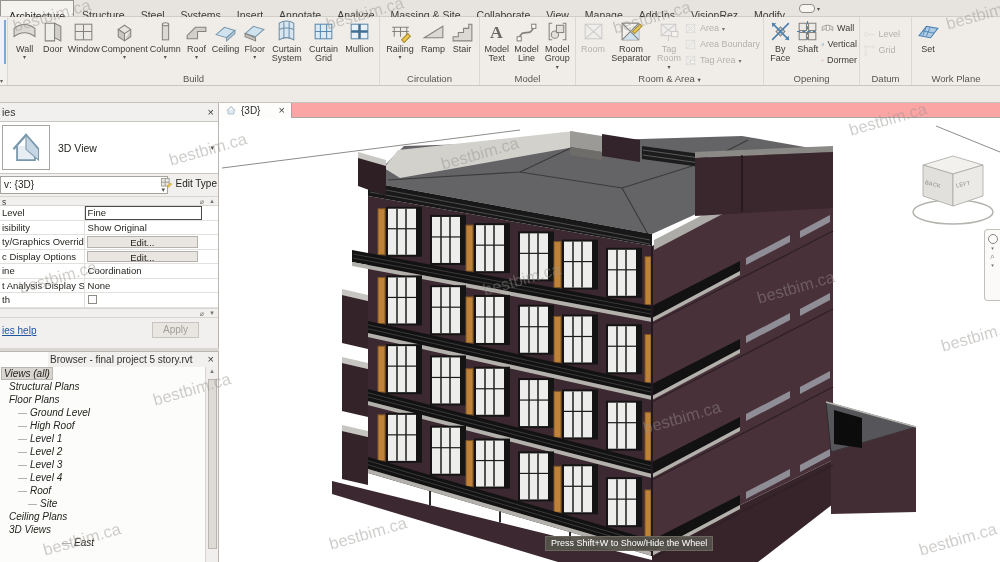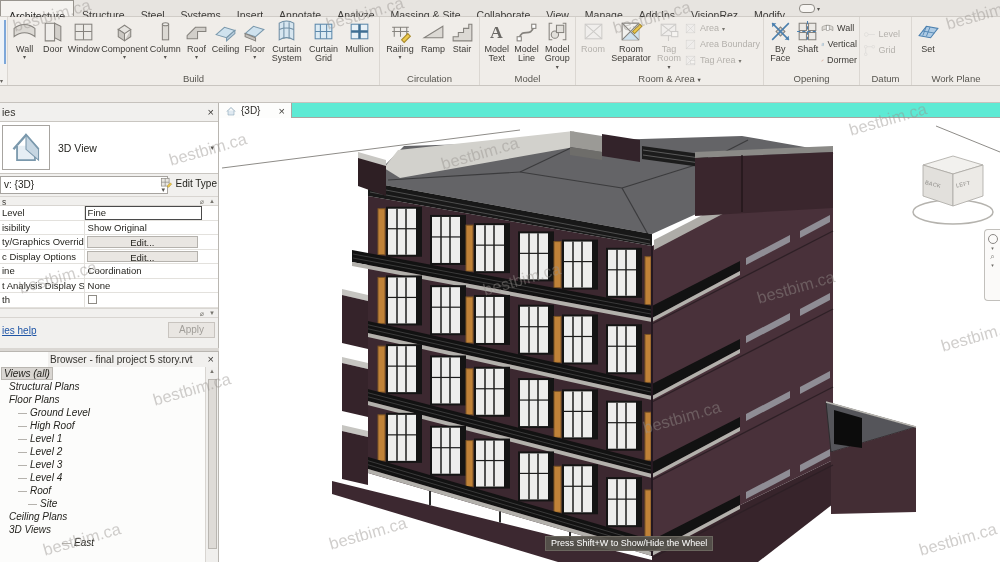--- a/index.html
+++ b/index.html
@@ -60,38 +60,38 @@
   .sechdr .sb  { position:absolute; right:3px; top:1px; font-size:6px; color:#77756f; }
   .prow { display:flex; height:14.5px; background:#fff; border-bottom:1px solid #e3e1dd; }
   .prow .pl { width:85px; border-right:1px solid #e3e1dd; padding:1px 0 0 2px; font-size:9.5px; color:#25241f; overflow:hidden; white-space:nowrap; }
   .prow .pv { width:118px; padding:1px 0 0 3px; font-size:9.5px; color:#25241f; position:relative; }
   .prow .pv.focused { outline:1.5px solid #4a4a4a; outline-offset:-1.5px; background:#fff; }
   .prow .pv .ebtn { position:absolute; left:2px; right:4px; top:1px; bottom:1px; background:#e9e6e2; border:1px solid #b5b2ad; font-size:9.5px; text-align:center; color:#25241f; }
   .prow .pv .cb { width:9px; height:9px; border:1px solid #8f8c86; background:#fff; display:inline-block; margin-top:1px; }
   .pscroll { width:16px; }
   #props-bottom { position:relative; height:20px; margin-top:3px; }
   #help-link { position:absolute; left:2px; top:4px; color:#1f55a6; text-decoration:underline; font-size:10px; }
-  #apply-btn { position:absolute; right:3px; top:1px; width:47px; height:16px; background:#e9e6e2; border:1px solid #c8c4bf; color:#a19e99; font-size:10px; text-align:center; line-height:14px; }
+  #apply-btn { position:absolute; right:19px; top:1px; width:47px; height:16px; background:#e9e6e2; border:1px solid #c8c4bf; color:#a19e99; font-size:10px; text-align:center; line-height:14px; }
 
   #gap1 { position:absolute; left:0; top:348px; width:219px; height:3px; background:#dad7d3; }
 
   #browser { position:absolute; left:0; top:351px; width:219px; height:211px; background:#fcfcfb; border-right:1px solid #b9b6b1; border-top:1px solid #b9b6b1; }
   #browser .ptitle { background:#f1f0ee; height:15px; line-height:15px; font-size:10px;margin-left:48px; }
   #tree { position:absolute; left:0; top:15px; right:13px; bottom:0; overflow:hidden;font-style:italic; }
   .titem { height:13px; line-height:13px; font-size:10px; color:#25241f; white-space:nowrap; position:relative; }
   .titem .tlabel { display:inline-block; padding:0 2px; }
   .titem.selected .tlabel { background:#d9d6d2; border:1px solid #b9b6b1; line-height:11px; }
   .tdash { display:inline-block; width:9px; height:1px; background:#b5b2ad; vertical-align:middle; margin-right:1px; }
   #tree-scroll { position:absolute; right:0; top:15px; width:13px; bottom:0; background:#f0efed; border-left:1px solid #d8d5d1; }
   #tree-scroll .up { position:absolute; top:1px; left:3px; font-size:6px; color:#77756f; }
   #tree-scroll .thumb { position:absolute; top:12px; left:1.5px; width:9px; height:170px; background:#dedbd7; border:1px solid #b9b6b1; }
 
   
   #canvas { position:absolute; left:219px; top:103px; width:781px; height:459px; background:#fff; }
-  #viewtabs { position:absolute; left:0; top:0; width:781px; height:15px; background:#5eead4; border-bottom:1px solid #a9a6a1; display:flex; }
+  #viewtabs { position:absolute; left:0; top:0; width:781px; height:15px; background:#fca5a5; border-bottom:1px solid #a9a6a1; display:flex;align-items:center; }
   #viewtab { display:flex; align-items:center; gap:4px; background:#fdfdfc; border-right:1px solid #a9a6a1; padding:0 6px; height:15px; font-size:10px; color:#2c2a27; }
   #viewtab svg { width:12px; height:12px; }
   #viewtab .vclose { font-size:11px; color:#45433f; margin-left:14px; }
   #bsvg { position:absolute; left:0; top:0; }
   #navbar { position:absolute; right:0; top:126px; width:16px; height:72px; background:#fbfaf9; border:1px solid #c2c0bc; border-right:none; border-radius:4px 0 0 4px; display:flex; flex-direction:column; align-items:center; padding-top:4px; gap:2px; }
   #navbar .wheel { width:10px; height:10px; border:1.5px solid #8b8885; border-radius:50%; }
   #navbar .tiny { font-size:5px; color:#6d6b67; line-height:1; }
   #navbar .zoomglyph { font-size:8px; color:#6d6b67; line-height:1; }
   #tooltip { position:absolute; left:326px; top:433px; height:15px; padding:0 5px; background:rgba(84,81,75,.95); border:1px solid #6b675f; color:#fff; font-size:9px; line-height:13px; white-space:nowrap; }
 

